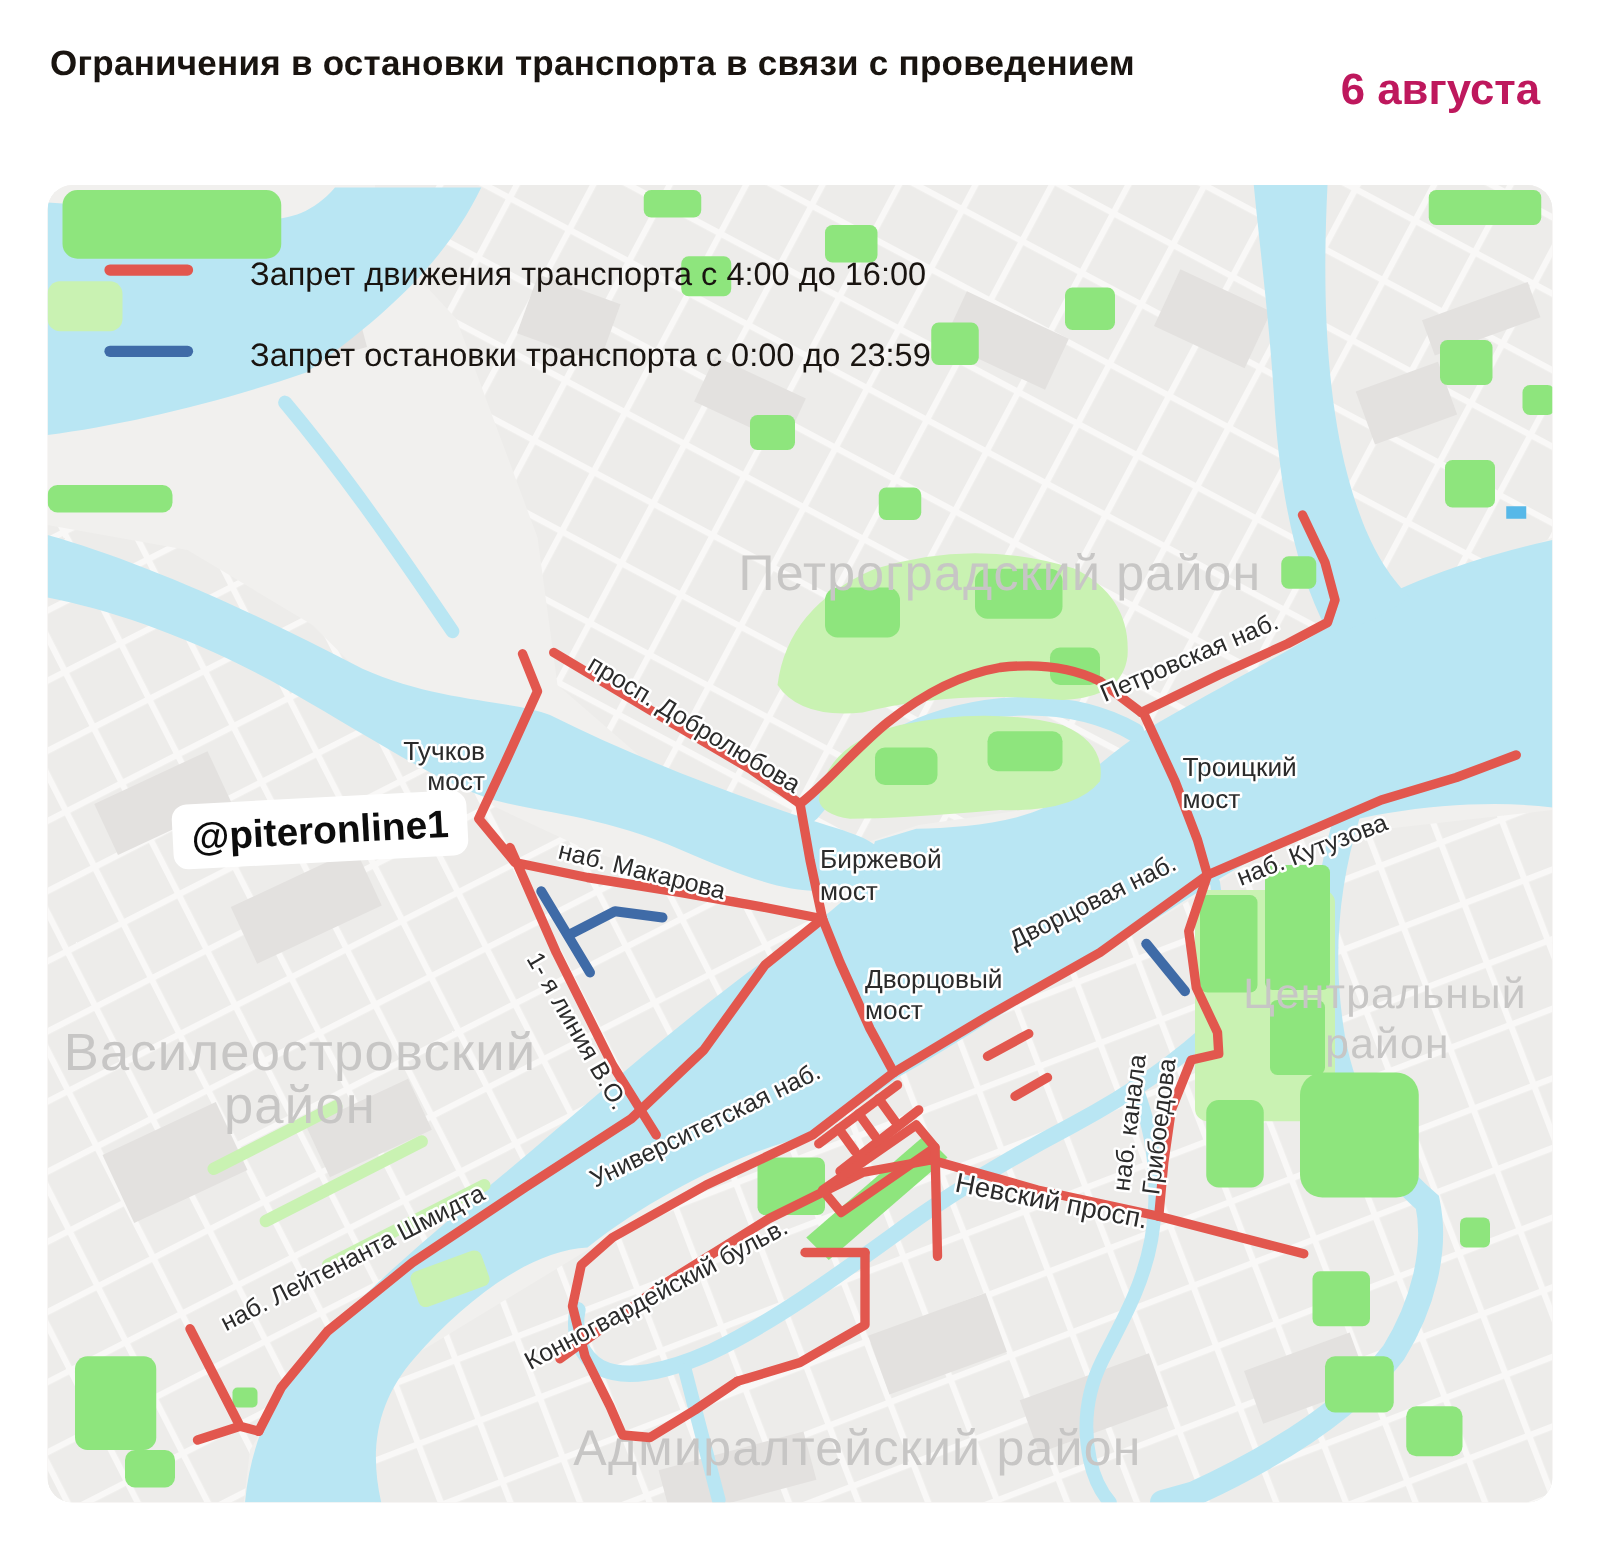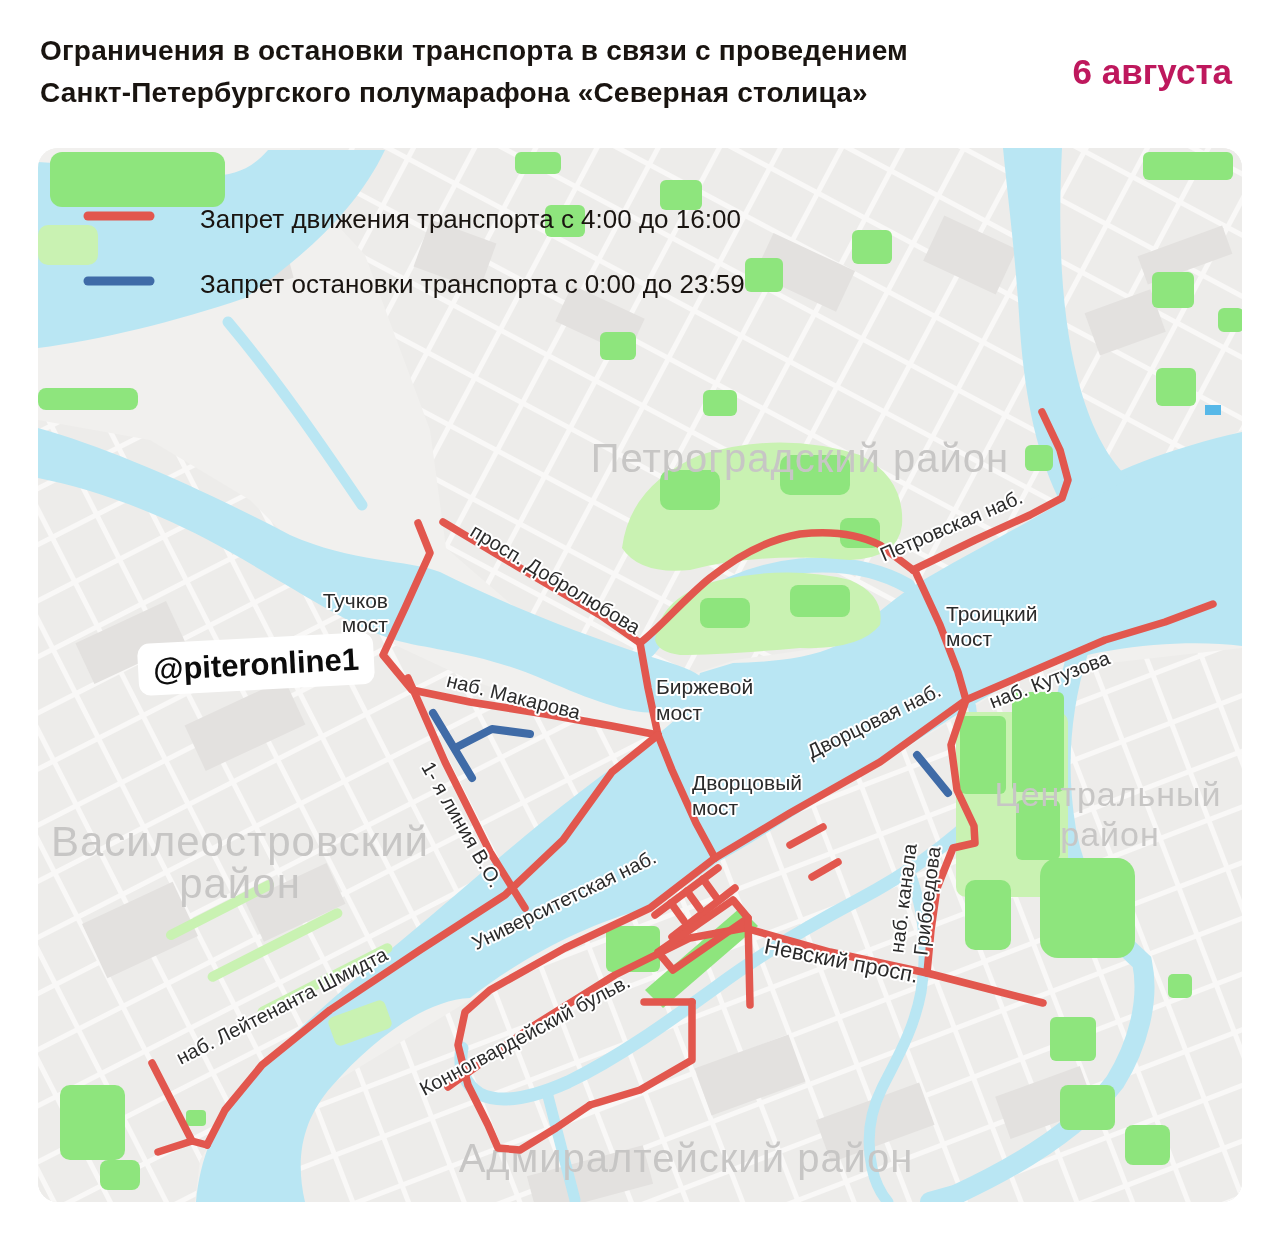--- a/index.html
+++ b/index.html
@@ -29,21 +29,20 @@
     font-size:40px;fill:#c7c6c5;font-weight:500;letter-spacing:1px;
   }
   .legend-text{font-size:26px;fill:#191410;font-weight:500;}
   .badge-text{font-size:31px;font-weight:700;fill:#0c0c0c;}
 </style>
 </head>
 <body>
 
 <div class="header">
   <div class="title-line">Ограничения в остановки транспорта в связи с проведением</div>
-  <div class="title-line">Санкт-Петербургского полумарафона «Северная столица»</div>
   <div class="date">6 августа</div>
 </div>
 
 <div class="map-wrap">
 <svg viewBox="38 148 1204 1054" width="1204" height="1054">
   <defs>
     <pattern id="blocksA" width="50" height="50" patternUnits="userSpaceOnUse" patternTransform="rotate(-27)">
       <rect width="50" height="50" fill="#edecea"></rect>
       <rect width="50" height="5" fill="#f9f8f7"></rect>
       <rect width="5" height="50" fill="#f9f8f7"></rect>

